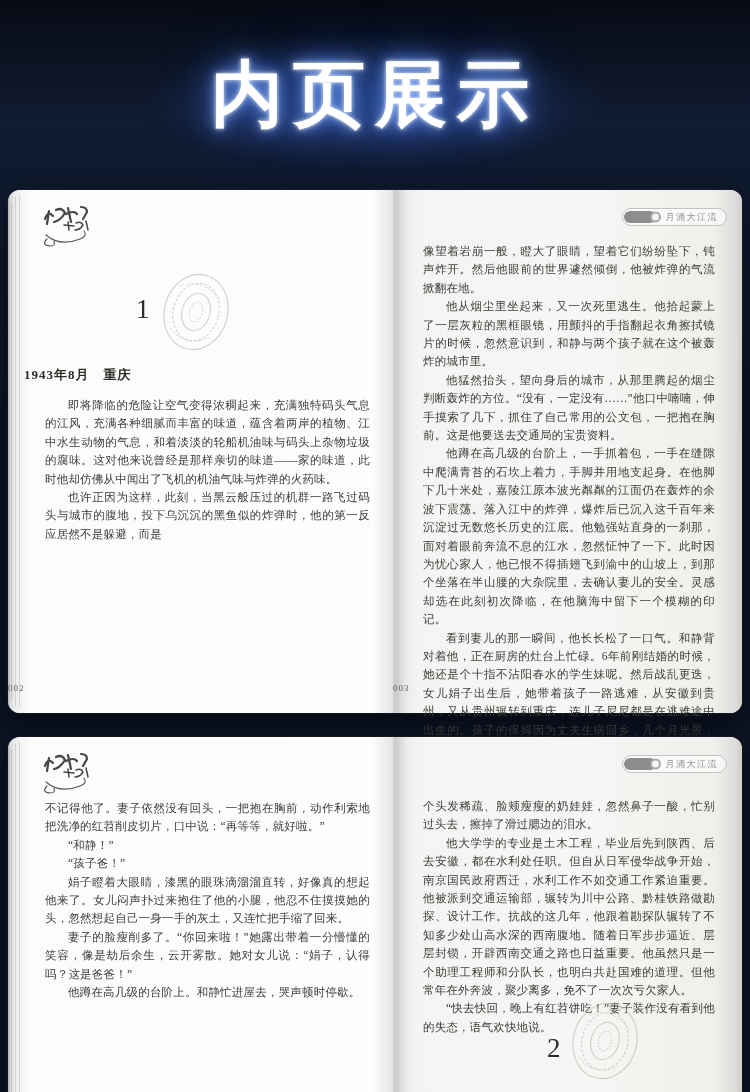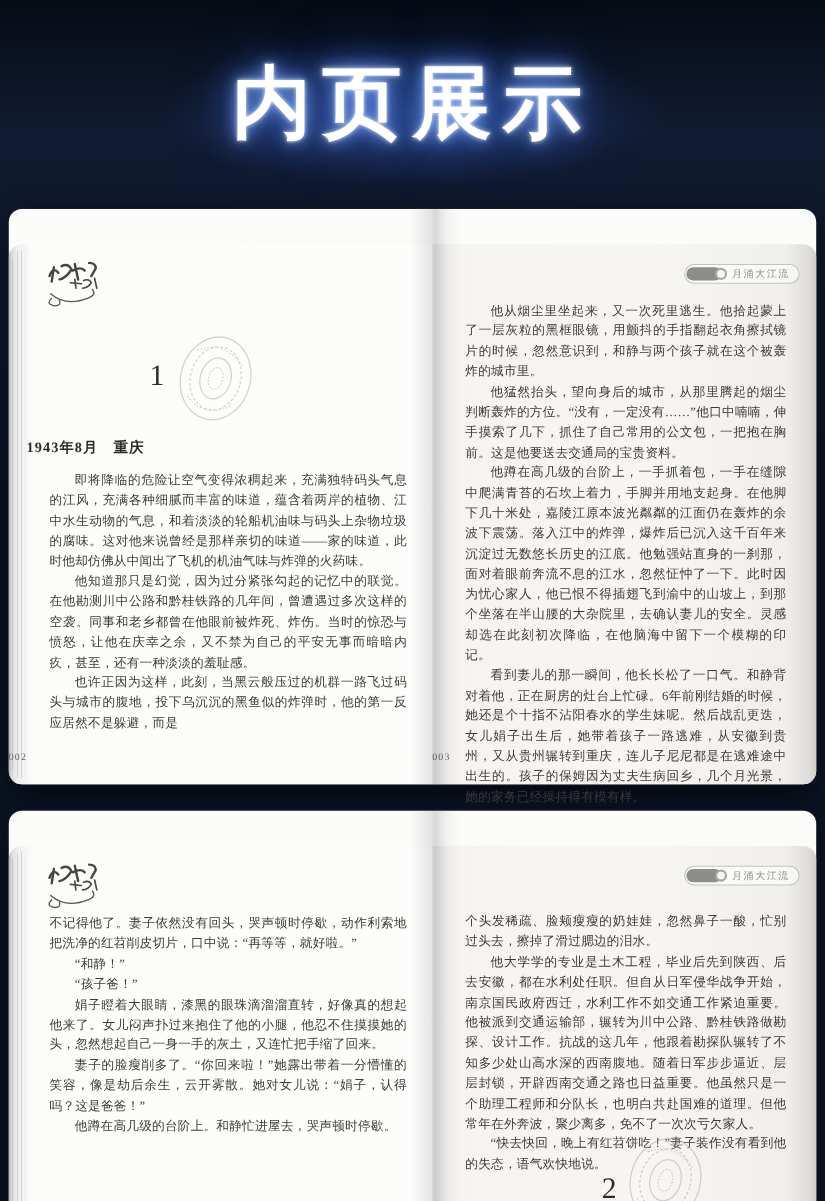--- a/index.html
+++ b/index.html
@@ -18,21 +18,21 @@
     position:absolute;top:58px;left:0;width:100%;margin:0;text-align:center;
     font-family:"Liberation Sans","DejaVu Sans",sans-serif;
     font-size:72px;font-weight:800;color:#ffffff;letter-spacing:10px;line-height:1;
     text-shadow:0 0 4px rgba(255,255,255,.85),0 0 14px rgba(130,175,255,.95),
                 0 0 30px rgba(80,130,255,.75),0 0 55px rgba(60,110,255,.55);}
   
   .spread{position:absolute;left:8px;width:734px;background:#fbfbf9;border-radius:12px;
     box-shadow:0 0 0 1px rgba(255,255,255,.04),0 8px 26px rgba(0,0,0,.55);}
   .spread1{top:190px;height:523px;}
   .spread2{top:737px;height:430px;}
-  .page{position:absolute;top:0;bottom:0;margin-top:32px;}
+  .page{position:absolute;top:0;bottom:0;}
   .page-left{left:0;width:385px;border-radius:12px 0 0 12px;
     background:linear-gradient(90deg,#a9adb4 0px,#d5d7d9 2px,#eeeeed 7px,#fcfcfb 22px,#fdfdfc 100%);}
   .page-left::before{content:"";position:absolute;left:3px;top:5px;bottom:5px;width:12px;opacity:.45;
     border-radius:10px 0 0 10px;
     background:repeating-linear-gradient(90deg,rgba(110,116,124,.55) 0 1px,rgba(255,255,255,0) 1px 4px);}
   .page-right{left:385px;right:0;border-radius:0 12px 12px 0;
     background:linear-gradient(90deg,#ebebe9 0px,#f5f4f2 16px,#f7f6f4 55%,#f0efec 92%,#dedddb 98%,#cfcecb 100%);}
   .gutter{position:absolute;top:0;bottom:0;left:364px;width:46px;pointer-events:none;
     background:linear-gradient(90deg,rgba(40,44,52,0) 0%,rgba(40,44,52,.10) 40%,rgba(40,44,52,.17) 52%,rgba(40,44,52,.05) 72%,rgba(40,44,52,0) 100%);}
   
@@ -107,34 +107,34 @@
             <ellipse cx="30" cy="34" rx="11" ry="15"></ellipse>
             <ellipse cx="30" cy="34" rx="5" ry="8" stroke-dasharray="1.2 1.2"></ellipse>
             <path d="M12 18 q16 -12 34 2" stroke-dasharray="1 1.4"></path>
             <path d="M14 52 q16 12 32 -2" stroke-dasharray="1 1.4"></path>
           </svg>
         </span>
       </div>
       <div class="chapdate">1943年8月　重庆</div>
       <div class="body pl-body">
           <p class="para">即将降临的危险让空气变得浓稠起来，充满独特码头气息的江风，充满各种细腻而丰富的味道，蕴含着两岸的植物、江中水生动物的气息，和着淡淡的轮船机油味与码头上杂物垃圾的腐味。这对他来说曾经是那样亲切的味道——家的味道，此时他却仿佛从中闻出了飞机的机油气味与炸弹的火药味。</p>
-          <p class="para">他知道那只是幻觉，因为过分紧张勾起的记忆中的联觉。在他勘测川中公路和黔桂铁路的几年间，曾遭遇过多次这样的空袭。同事和老乡都曾在他眼前被炸死、炸伤。当时的惊恐与愤怒，让他在庆幸之余，又不禁为自己的平安无事而暗暗内疚，甚至，还有一种淡淡的羞耻感。</p>
           <p class="para">也许正因为这样，此刻，当黑云般压过的机群一路飞过码头与城市的腹地，投下乌沉沉的黑鱼似的炸弹时，他的第一反应居然不是躲避，而是</p>
         </div>
       <div class="folio">002</div>
     </div>
 
     <div class="page page-right">
       <div class="badge">
         <span class="knob">
             <span class="ring"></span>
           </span>
         <span class="label">月涌大江流</span>
       </div>
       <div class="body pr-body">
+          <p class="para cont">像望着岩崩一般，瞪大了眼睛，望着它们纷纷坠下，钝声炸开。然后他眼前的世界遽然倾倒，他被炸弹的气流掀翻在地。</p>
           <p class="para">他从烟尘里坐起来，又一次死里逃生。他拾起蒙上了一层灰粒的黑框眼镜，用颤抖的手指翻起衣角擦拭镜片的时候，忽然意识到，和静与两个孩子就在这个被轰炸的城市里。</p>
           <p class="para">他猛然抬头，望向身后的城市，从那里腾起的烟尘判断轰炸的方位。“没有，一定没有……”他口中喃喃，伸手摸索了几下，抓住了自己常用的公文包，一把抱在胸前。这是他要送去交通局的宝贵资料。</p>
           <p class="para">他蹲在高几级的台阶上，一手抓着包，一手在缝隙中爬满青苔的石坎上着力，手脚并用地支起身。在他脚下几十米处，嘉陵江原本波光粼粼的江面仍在轰炸的余波下震荡。落入江中的炸弹，爆炸后已沉入这千百年来沉淀过无数悠长历史的江底。他勉强站直身的一刹那，面对着眼前奔流不息的江水，忽然怔忡了一下。此时因为忧心家人，他已恨不得插翅飞到渝中的山坡上，到那个坐落在半山腰的大杂院里，去确认妻儿的安全。灵感却选在此刻初次降临，在他脑海中留下一个模糊的印记。</p>
           <p class="para">看到妻儿的那一瞬间，他长长松了一口气。和静背对着他，正在厨房的灶台上忙碌。6年前刚结婚的时候，她还是个十指不沾阳春水的学生妹呢。然后战乱更迭，女儿娟子出生后，她带着孩子一路逃难，从安徽到贵州，又从贵州辗转到重庆，连儿子尼尼都是在逃难途中出生的。孩子的保姆因为丈夫生病回乡，几个月光景，她的家务已经操持得有模有样。</p>
           <p class="para">三岁的女儿娟子正跟在母亲身后，嚷着要吃的。他看见了娟子，孩子迟疑地推了推母亲：“阿妈……”</p>
           <p class="para">女儿没有认出他来。</p>
           <p class="para">这也不奇怪，上次离开家时，娟子还不到三岁，一晃一年多了，已经</p>
         </div>
       <div class="folio">003</div>
     </div>
@@ -159,21 +159,21 @@
             <path d="M38 20 q5 -2 7 2 q-3 5 -8 5"></path>
             <path d="M48 18 l2 9"></path>
           </g>
           <g stroke-width="1.2" opacity=".9">
             <path d="M8 32 q14 12 34 4 q8 -3 4 -8"></path>
             <path d="M9 36 q-6 6 3 7 q6 0 4 -5"></path>
           </g>
         </svg>
       </span>
       <div class="body pl-body">
-          <p class="para cont">不记得他了。妻子依然没有回头，哭声顿时停歇，动作利索地把洗净的红苕削皮切片，口中说：“再等等，就好啦。”</p>
+          <p class="para cont">不记得他了。妻子依然没有回头，一把抱在胸前，动作利索地把洗净的红苕削皮切片，口中说：“再等等，就好啦。”</p>
           <p class="para">“和静！”</p>
           <p class="para">“孩子爸！”</p>
           <p class="para">娟子瞪着大眼睛，漆黑的眼珠滴溜溜直转，好像真的想起他来了。女儿闷声扑过来抱住了他的小腿，他忍不住摸摸她的头，忽然想起自己一身一手的灰土，又连忙把手缩了回来。</p>
           <p class="para">妻子的脸瘦削多了。“你回来啦！”她露出带着一分懵懂的笑容，像是劫后余生，云开雾散。她对女儿说：“娟子，认得吗？这是爸爸！”</p>
           <p class="para">他蹲在高几级的台阶上。和静忙进屋去，哭声顿时停歇。</p>
         </div>
     </div>
 
     <div class="page page-right">
       <div class="badge">

